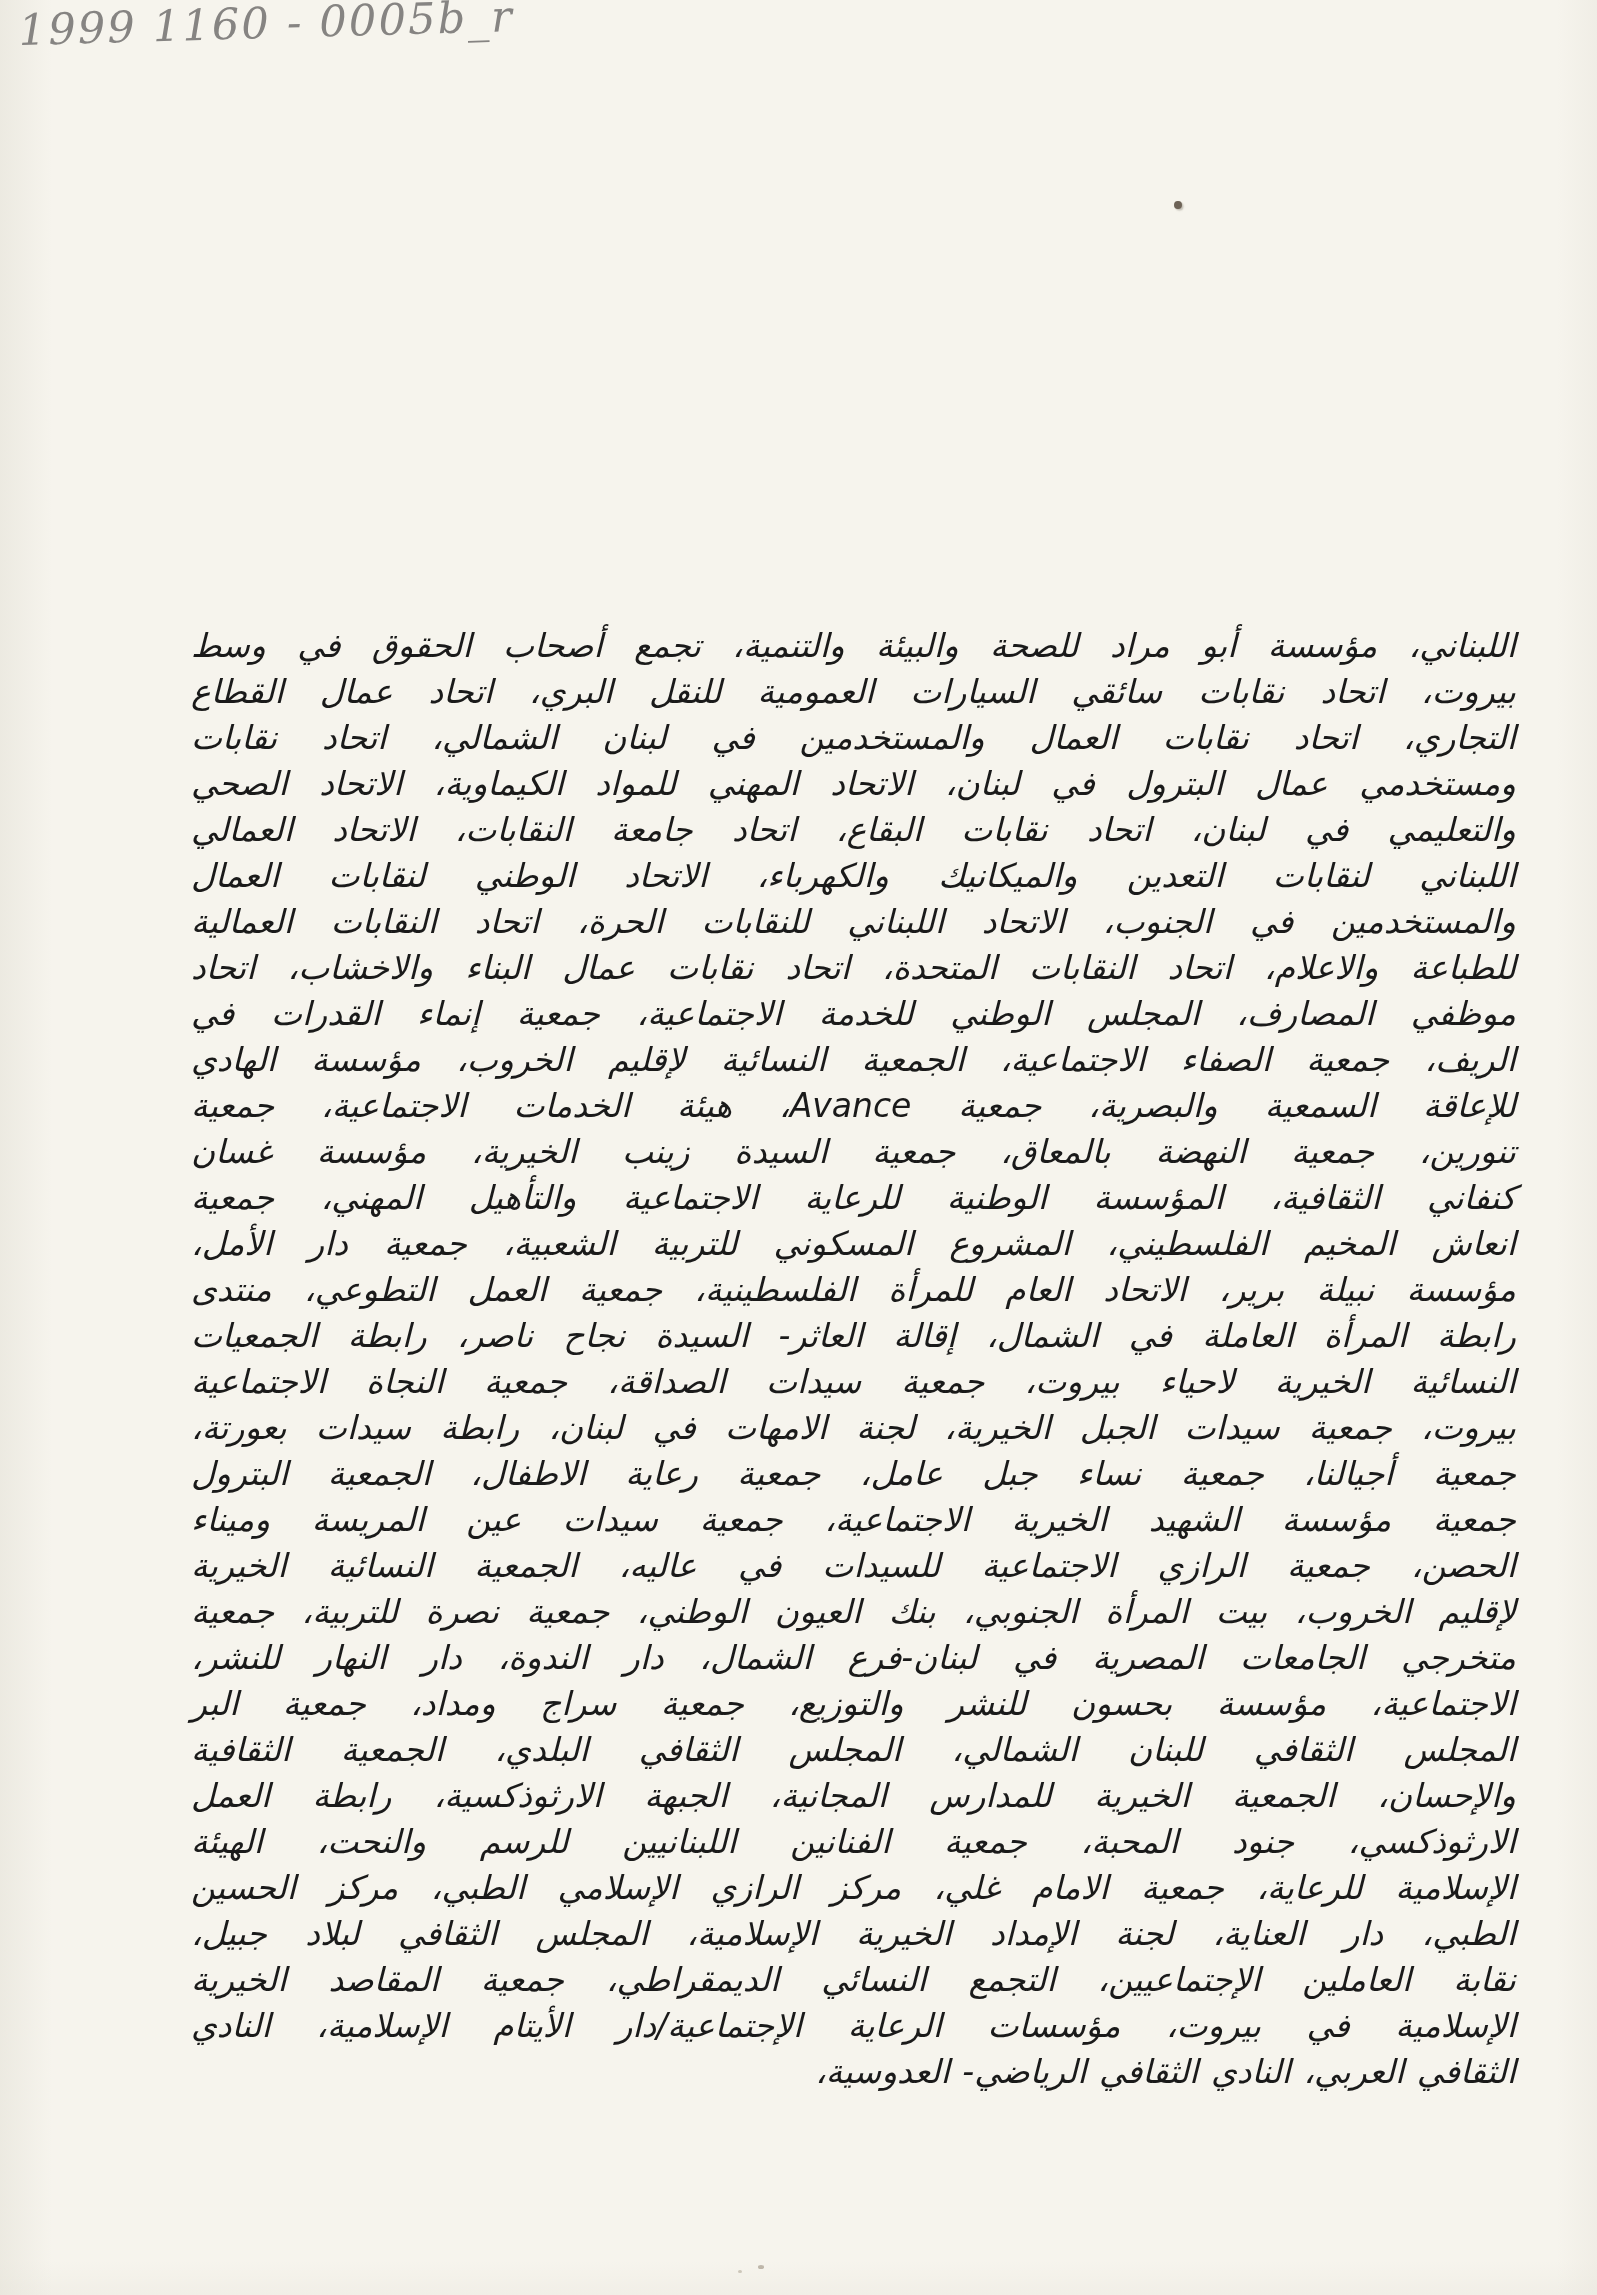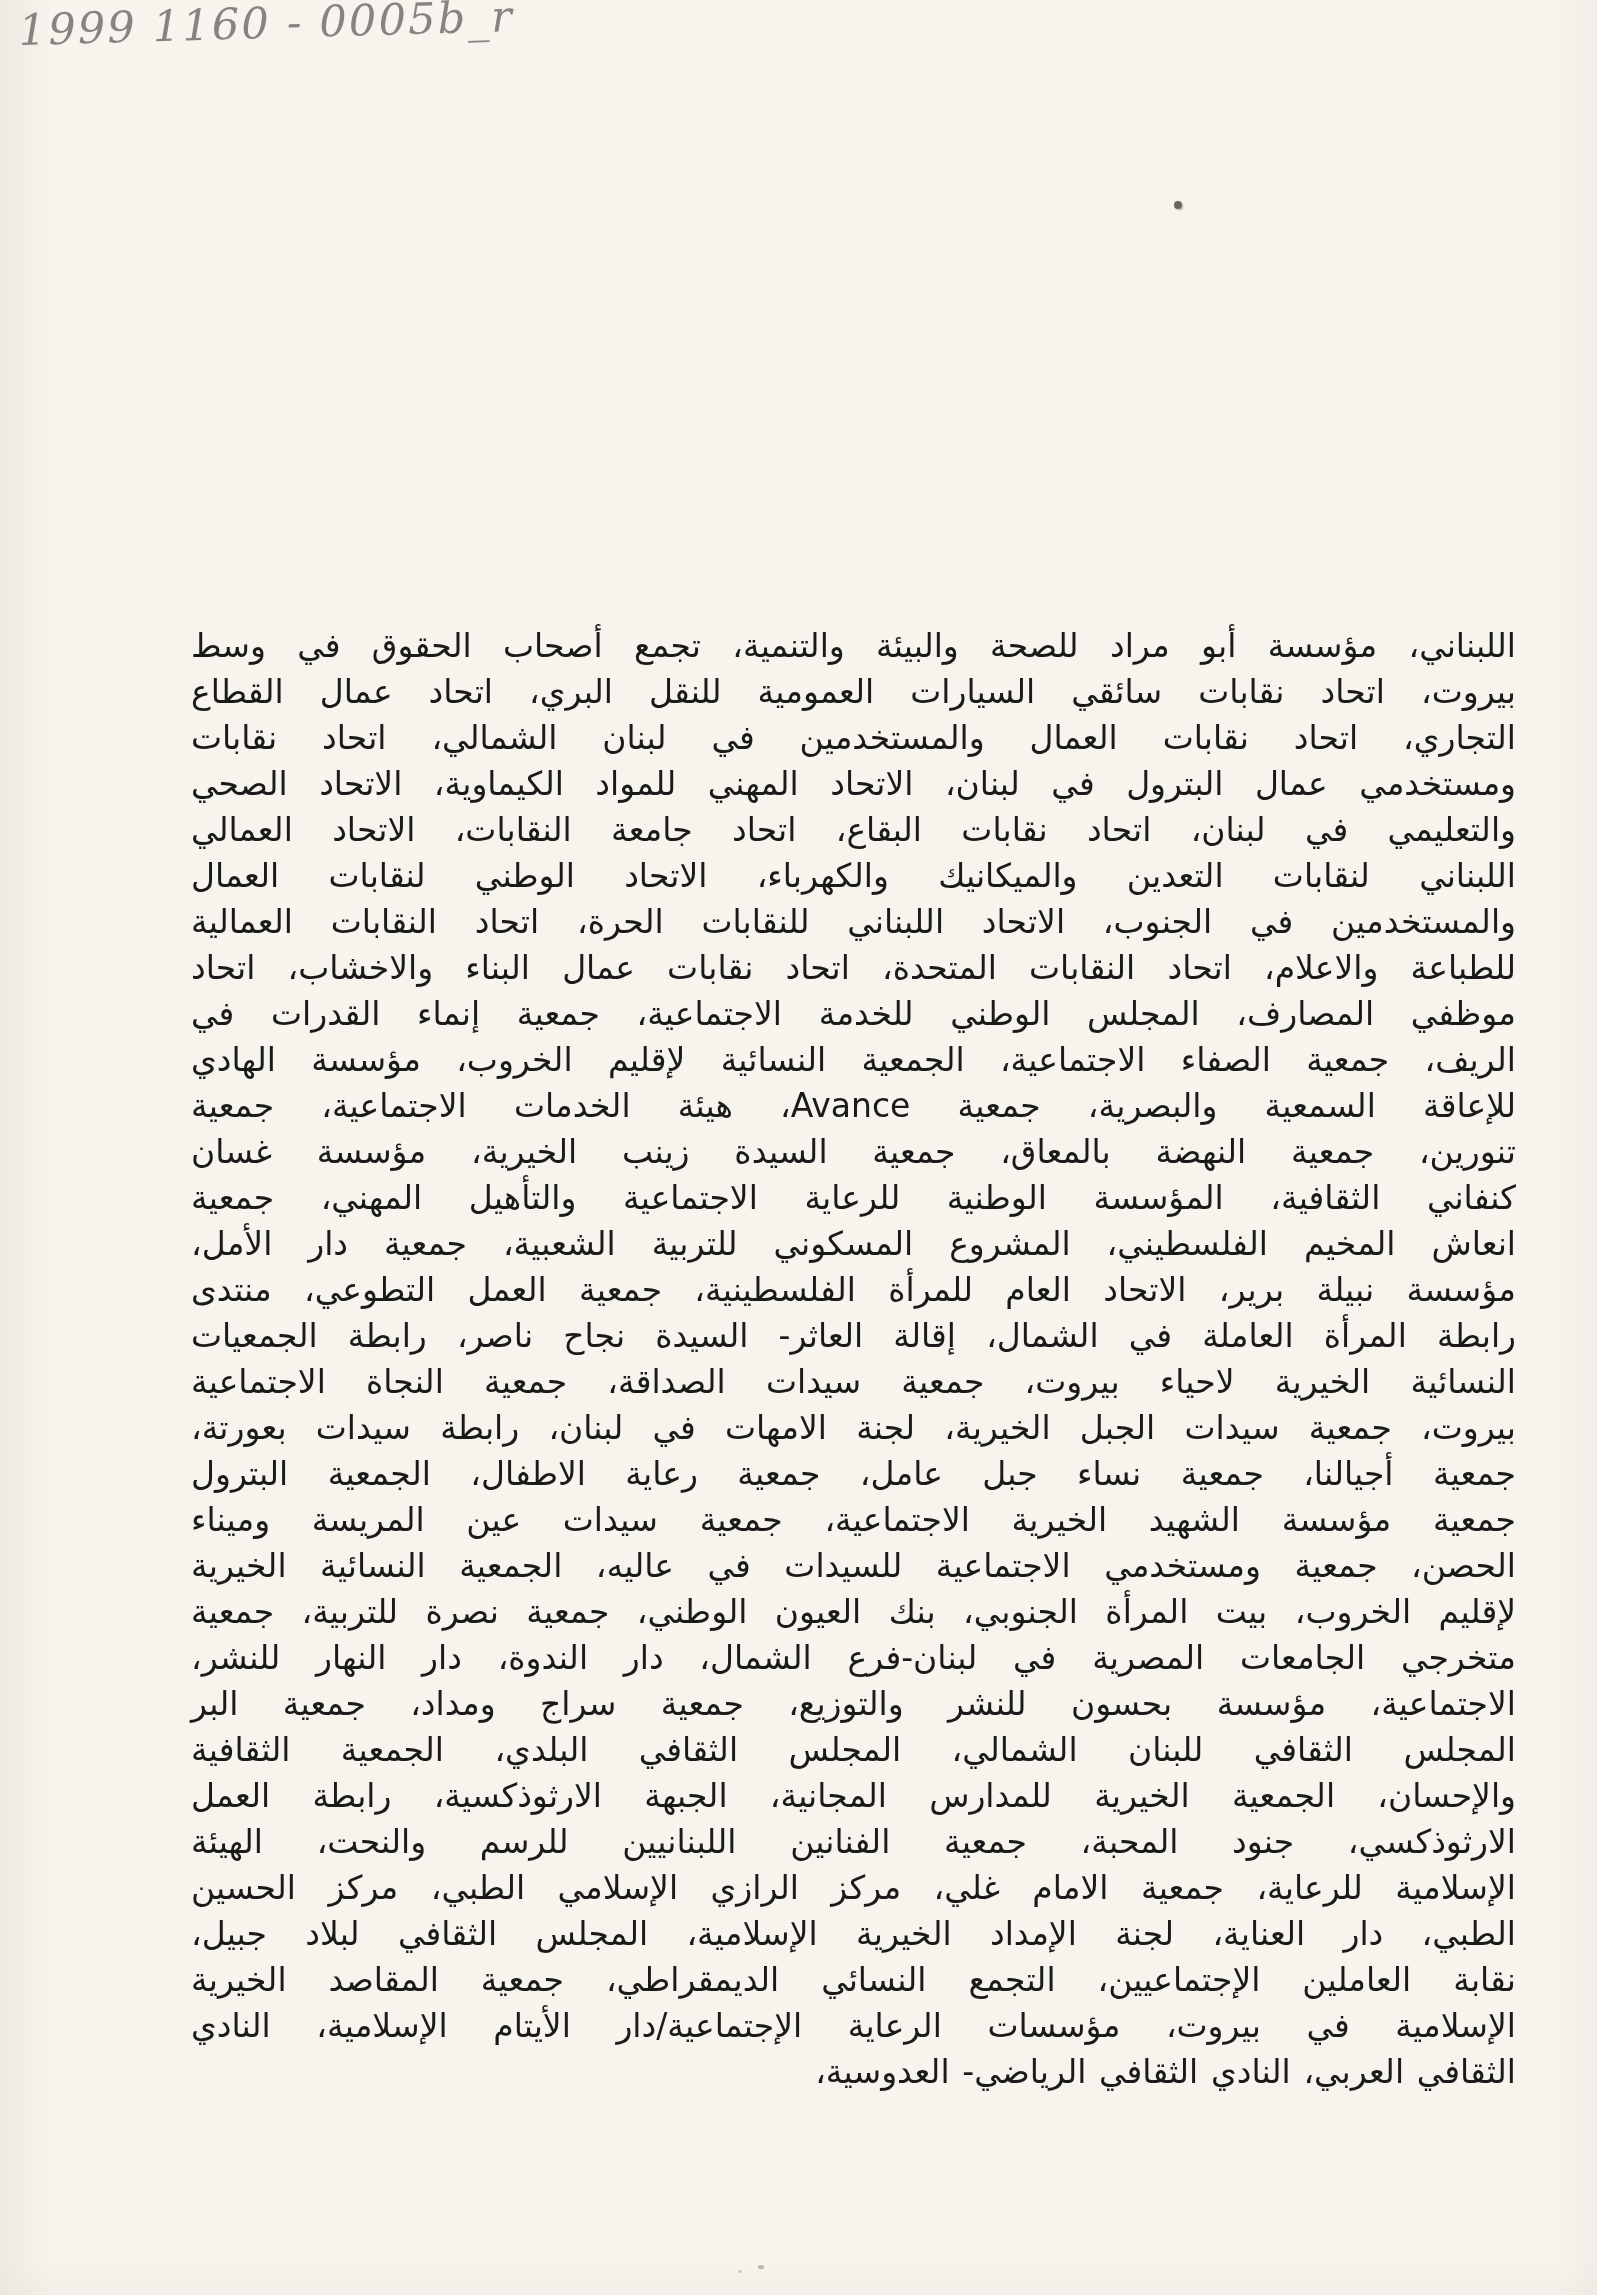--- a/index.html
+++ b/index.html
@@ -37,20 +37,21 @@
     color:#1a1a1a;
     font-size:33px;
     line-height:46px;
     -webkit-font-smoothing:antialiased;
   }
   .line {
     text-align:justify;
     text-align-last:justify;
     word-spacing:2.2px;
     white-space:normal;
+    font-style:italic;
   }
   .line.last { text-align-last:right; }
   .speck { position:absolute; border-radius:50%; }
   .speck-a { left:1174px; top:201px; width:7.5px; height:8.2px; background:#6e6357; box-shadow:1.5px 1.5px 1.5px rgba(110,99,87,.35); }
   .speck-b { left:758px; top:2265px; width:6px; height:3.7px; background:#b4ac9f; opacity:.85; }
   .speck-c { left:738px;  top:2270px; width:3.7px; height:3px; background:#c2bbae; opacity:.8; }
 </style>
 </head>
 <body>
 
@@ -74,21 +75,21 @@
     <div class="line">للإعاقة السمعية والبصرية، جمعية Avance، هيئة الخدمات الاجتماعية، جمعية</div>
     <div class="line">تنورين، جمعية النهضة بالمعاق، جمعية السيدة زينب الخيرية، مؤسسة غسان</div>
     <div class="line">كنفاني الثقافية، المؤسسة الوطنية للرعاية الاجتماعية والتأهيل المهني، جمعية</div>
     <div class="line">انعاش المخيم الفلسطيني، المشروع المسكوني للتربية الشعبية، جمعية دار الأمل،</div>
     <div class="line">مؤسسة نبيلة برير، الاتحاد العام للمرأة الفلسطينية، جمعية العمل التطوعي، منتدى</div>
     <div class="line">رابطة المرأة العاملة في الشمال، إقالة العاثر- السيدة نجاح ناصر، رابطة الجمعيات</div>
     <div class="line">النسائية الخيرية لاحياء بيروت، جمعية سيدات الصداقة، جمعية النجاة الاجتماعية</div>
     <div class="line">بيروت، جمعية سيدات الجبل الخيرية، لجنة الامهات في لبنان، رابطة سيدات بعورتة،</div>
     <div class="line">جمعية أجيالنا، جمعية نساء جبل عامل، جمعية رعاية الاطفال، الجمعية البترول</div>
     <div class="line">جمعية مؤسسة الشهيد الخيرية الاجتماعية، جمعية سيدات عين المريسة وميناء</div>
-    <div class="line">الحصن، جمعية ومستخدمي الاجتماعية للسيدات في عاليه، الجمعية النسائية الخيرية</div>
+    <div class="line">الحصن، جمعية الرازي الاجتماعية للسيدات في عاليه، الجمعية النسائية الخيرية</div>
     <div class="line">لإقليم الخروب، بيت المرأة الجنوبي، بنك العيون الوطني، جمعية نصرة للتربية، جمعية</div>
     <div class="line">متخرجي الجامعات المصرية في لبنان-فرع الشمال، دار الندوة، دار النهار للنشر،</div>
     <div class="line">الاجتماعية، مؤسسة بحسون للنشر والتوزيع، جمعية سراج ومداد، جمعية البر</div>
     <div class="line">المجلس الثقافي للبنان الشمالي، المجلس الثقافي البلدي، الجمعية الثقافية</div>
     <div class="line">والإحسان، الجمعية الخيرية للمدارس المجانية، الجبهة الارثوذكسية، رابطة العمل</div>
     <div class="line">الارثوذكسي، جنود المحبة، جمعية الفنانين اللبنانيين للرسم والنحت، الهيئة</div>
     <div class="line">الإسلامية للرعاية، جمعية الامام غلي، مركز الرازي الإسلامي الطبي، مركز الحسين</div>
     <div class="line">الطبي، دار العناية، لجنة الإمداد الخيرية الإسلامية، المجلس الثقافي لبلاد جبيل،</div>
     <div class="line">نقابة العاملين الإجتماعيين، التجمع النسائي الديمقراطي، جمعية المقاصد الخيرية</div>
     <div class="line">الإسلامية في بيروت، مؤسسات الرعاية الإجتماعية/دار الأيتام الإسلامية، النادي</div>

